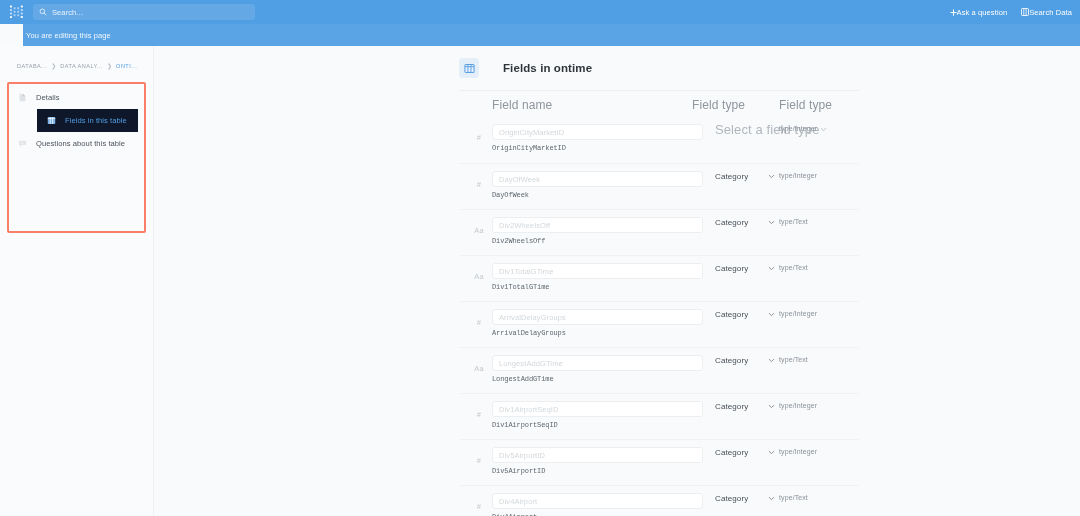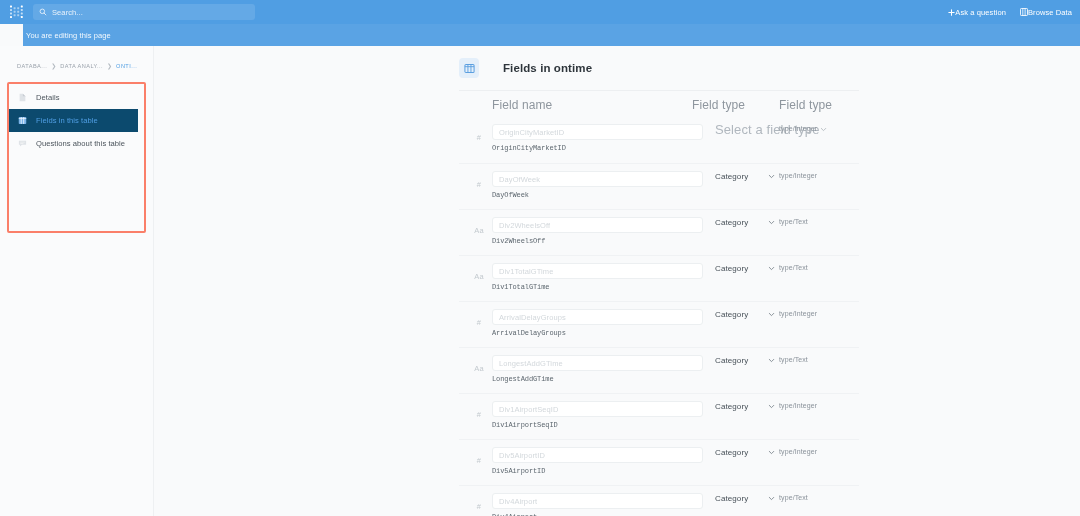--- a/index.html
+++ b/index.html
@@ -98,21 +98,21 @@
     position: absolute; top: 40px; left: 8px;
     width: 130px;
   }
   .navitem {
     display: flex; align-items: center;
     height: 23px;
     padding-left: 10px;
     gap: 9px;
     cursor: default;
   }
-  .navitem.active { background: #0c4a6e; }
+  .navitem.active { background: #0f172a; margin-left: 29px; }
   .navitem .nlabel {
     font-size: 7.6px; color: #4b545c; letter-spacing: .05px;
     white-space: nowrap;
   }
   .navitem.active .nlabel { color: #509ee3; }
   .nicon { width: 9px; height: 9px; flex: 0 0 auto; display:block; }
 
   
   .annot {
     position: absolute;
@@ -257,21 +257,21 @@
         <path d="M5 1.2V8.8M1.2 5H8.8" stroke="#ffffff" stroke-width="1.5" stroke-linecap="round"></path>
       </svg>
       <span>Ask a question</span>
     </div>
     <div class="tnbtn">
       <svg width="8" height="8" viewBox="0 0 10 10">
         <rect x="0.6" y="0.6" width="8.8" height="8.8" rx="1" fill="none" stroke="#ffffff" stroke-width="1.1"></rect>
         <line x1="3.5" y1="0.6" x2="3.5" y2="9.4" stroke="#ffffff" stroke-width="1"></line>
         <line x1="6.4" y1="0.6" x2="6.4" y2="9.4" stroke="#ffffff" stroke-width="1"></line>
       </svg>
-      <span>Browse Data</span>
+      <span>Search Data</span>
     </div>
   </div>
 </div>
 
 <div class="edit-banner">
   <span>You are editing this page</span>
 </div>
 
 <div class="body-area">
 

